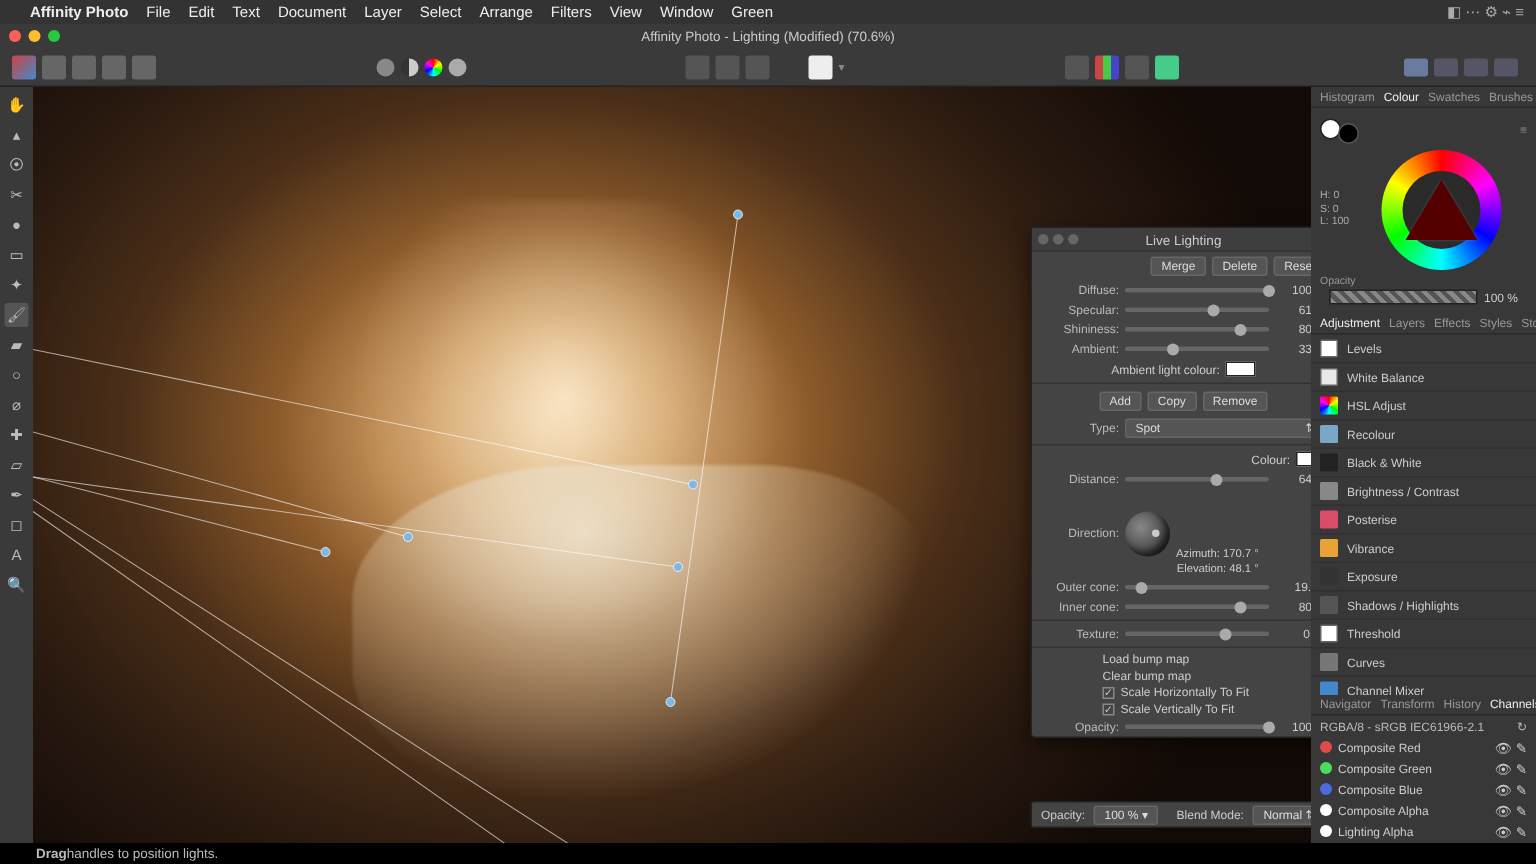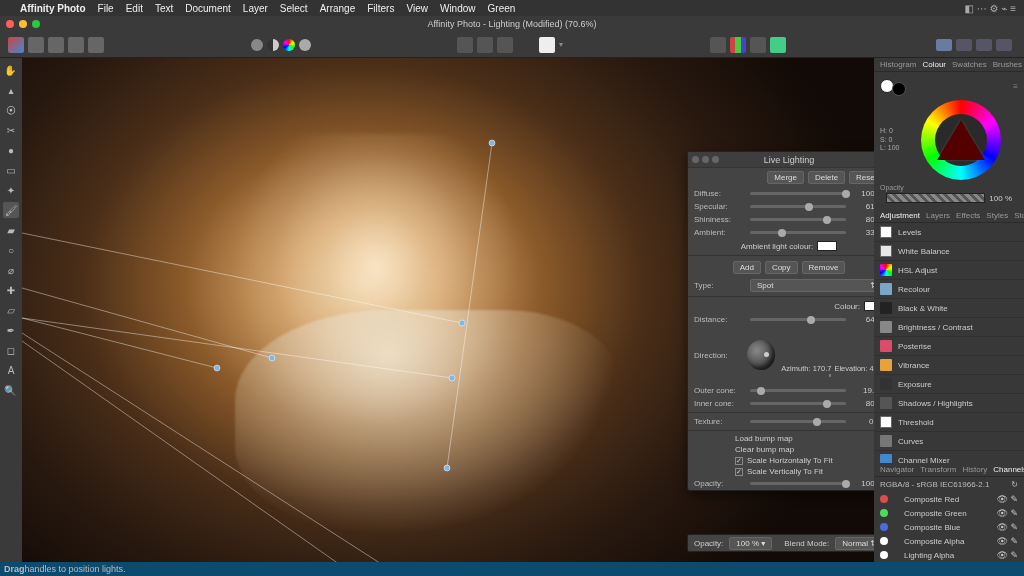--- a/index.html
+++ b/index.html
@@ -27,21 +27,21 @@
   .canvas svg.lines { position: absolute; inset: 0; width: 100%; height: 100%; }
   .handle { fill: #7fb8e6; stroke: #fff; stroke-width: 0.5; }
   .ray { stroke: rgba(255,255,255,0.6); stroke-width: 0.7; }
   .live-panel { position: absolute; left: 665px; top: 93px; width: 204px; background: #444; border: 1px solid #222; border-radius: 3px; font-size: 9px; color: #ccc; box-shadow: 0 4px 12px rgba(0,0,0,0.5); }
   .live-panel .hdr { height: 16px; display: flex; align-items: center; justify-content: center; position: relative; background: #3e3e3e; border-bottom: 1px solid #333; }
   .live-panel .hdr .dots { position: absolute; left: 4px; display: flex; gap: 3px; }
   .live-panel .hdr .dots span { width: 7px; height: 7px; background: #666; border-radius: 50%; display: inline-block; }
   .live-panel .row { display: flex; align-items: center; padding: 2px 6px; gap: 4px; }
   .live-panel .btns { display: flex; gap: 4px; justify-content: flex-end; padding: 3px 6px; }
   .live-panel .btns button, .sm-btn { background: #555; border: 1px solid #666; color: #ddd; font-size: 8px; padding: 1px 6px; border-radius: 2px; }
-  .live-panel label { width: 52px; text-align: left; font-size: 8px; color: #bbb; }
+  .live-panel label { width: 52px; text-align: right; font-size: 8px; color: #bbb; }
   .slider { flex: 1; height: 3px; background: #666; border-radius: 2px; position: relative; }
   .slider .thumb { position: absolute; width: 8px; height: 8px; background: #aaa; border-radius: 50%; top: -2.5px; transform: translateX(-50%); }
   .val { width: 34px; text-align: right; font-size: 8px; }
   .swatch { width: 20px; height: 10px; border: 1px solid #222; }
   .direction-ball { width: 30px; height: 30px; background: radial-gradient(circle at 35% 35%, #888, #222); border-radius: 50%; box-shadow: inset -3px -3px 5px rgba(0,0,0,0.6); position:relative; }
   .direction-ball .ind { position:absolute; width:5px; height:5px; background:#ccc; border-radius:50%; left:60%; top:40%;}
   .sep { height: 1px; background: #333; margin: 2px 0; }
   .check-row { padding: 1px 10px; font-size: 8px; display:flex; align-items:center; gap:4px;margin-left:37px;}
   .check-row .chk { width:8px; height:8px; border:1px solid #888; display:inline-flex; align-items:center; justify-content:center; font-size:7px; color:#ccc;}
   .context-bar { position: absolute; left: 665px; top: 476px; width: 204px; height: 18px; background: #444; border: 1px solid #222; display: flex; align-items: center; padding: 0 6px; gap: 6px; font-size: 8px; border-radius:2px;}
@@ -53,29 +53,29 @@
   .wheel .inner { position: absolute; inset: 14px; background: #2a2a2a; border-radius: 50%; display:flex; align-items:center; justify-content:center;}
   .wheel .tri { width:0; height:0; border-left:24px solid transparent; border-right:24px solid transparent; border-bottom:40px solid #500; filter: drop-shadow(0 0 1px rgba(255,255,255,0.2));}
   .hsl { font-size:7px; color:#aaa; line-height:1.2; }
   .op-row{display:flex; align-items:center; gap:4px; padding:2px 6px;}
   .stripes{flex:1;height:10px; background:repeating-linear-gradient(45deg,#888 0 3px,#555 3px 6px); border:1px solid #222;}
   .adj-list { overflow-y: auto; max-height: 245px;}
   .adj-list .item { display: flex; align-items: center; gap: 6px; padding: 3px 6px; border-bottom: 1px solid #303030; }
   .adj-list .sw { width: 12px; height: 12px; border-radius: 1px; }
   .channels { }
   .channels .hdr2 { padding: 3px 6px; font-size: 8px; color: #bbb; display:flex; justify-content:space-between;}
-  .channels .ch { display: flex; align-items: center; gap: 16px; padding: 2px 6px; }
+  .channels .ch { display: flex; gap: 4px; padding: 2px 6px; }
   .channels .dot { width: 8px; height: 8px; border-radius: 50%; }
   .channels .eye { margin-left:auto; font-size:9px;}
-  .statusbar { height: 14px; background: #0c4a6e; display: flex; align-items: center; padding: 0 4px; font-size: 9px; color: #bbb; }
+  .statusbar { height: 14px; background: #000000; display: flex; align-items: center; padding: 0 24px; font-size: 9px; color: #bbb; }
   .persona-row{display:flex; gap:4px; justify-content:flex-end; padding:2px 4px;}
   .persona-row .p{ width:16px; height:12px; background:#556; border-radius:2px;}
   .persona-row .p.a{background:#6a7ba0;}
   .top-circle{width:12px;height:12px;border-radius:50%;}
-  .pair{display:flex; flex-direction:row; gap:1px; font-size:7.5px; text-align:right; min-width:46px;margin-top:36px;}
+  .pair{display:flex; flex-direction:column; gap:1px; font-size:7.5px; text-align:right; min-width:46px;margin-top:36px;}
 </style>
 </head>
 <body>
 
 <div class="menubar">
   <span class="apple"></span>
   <span class="app-name">Affinity Photo</span>
   <span>File</span>
   <span>Edit</span>
   <span>Text</span>

